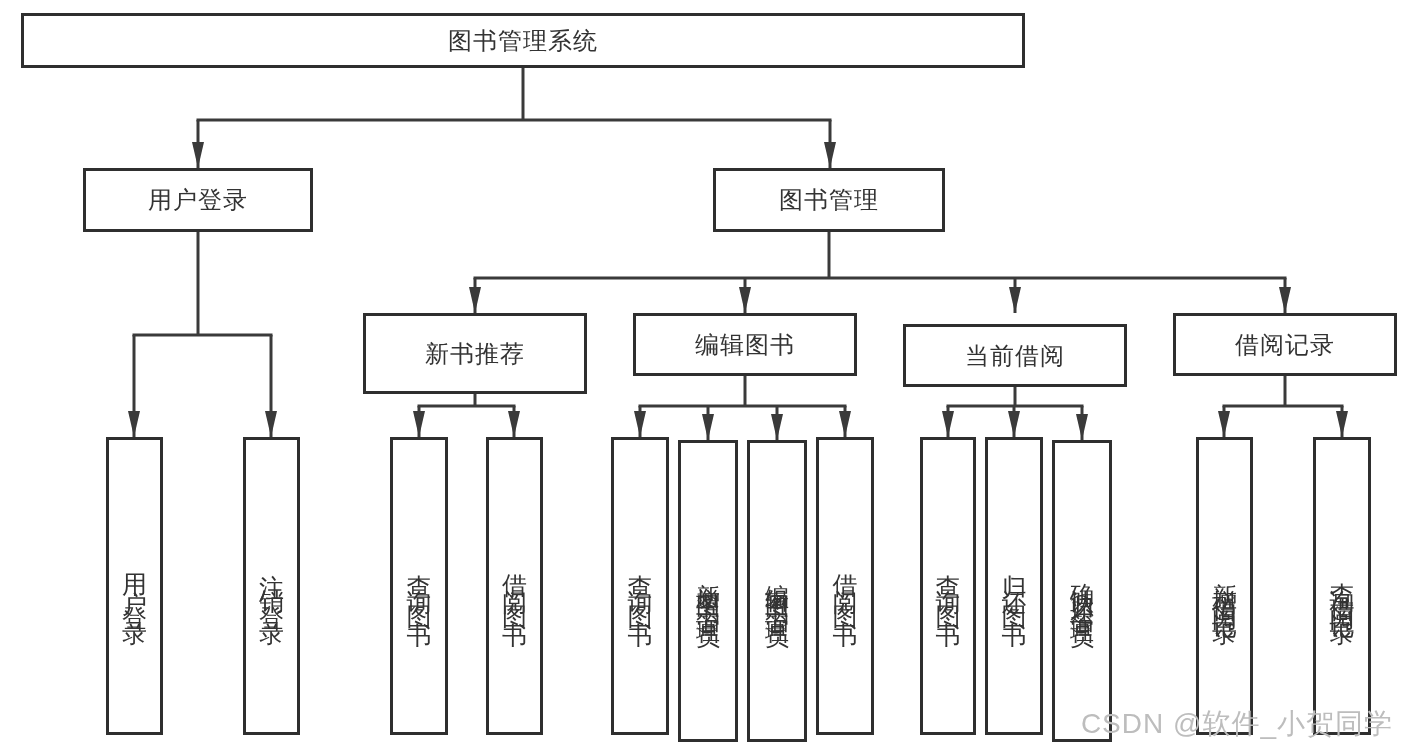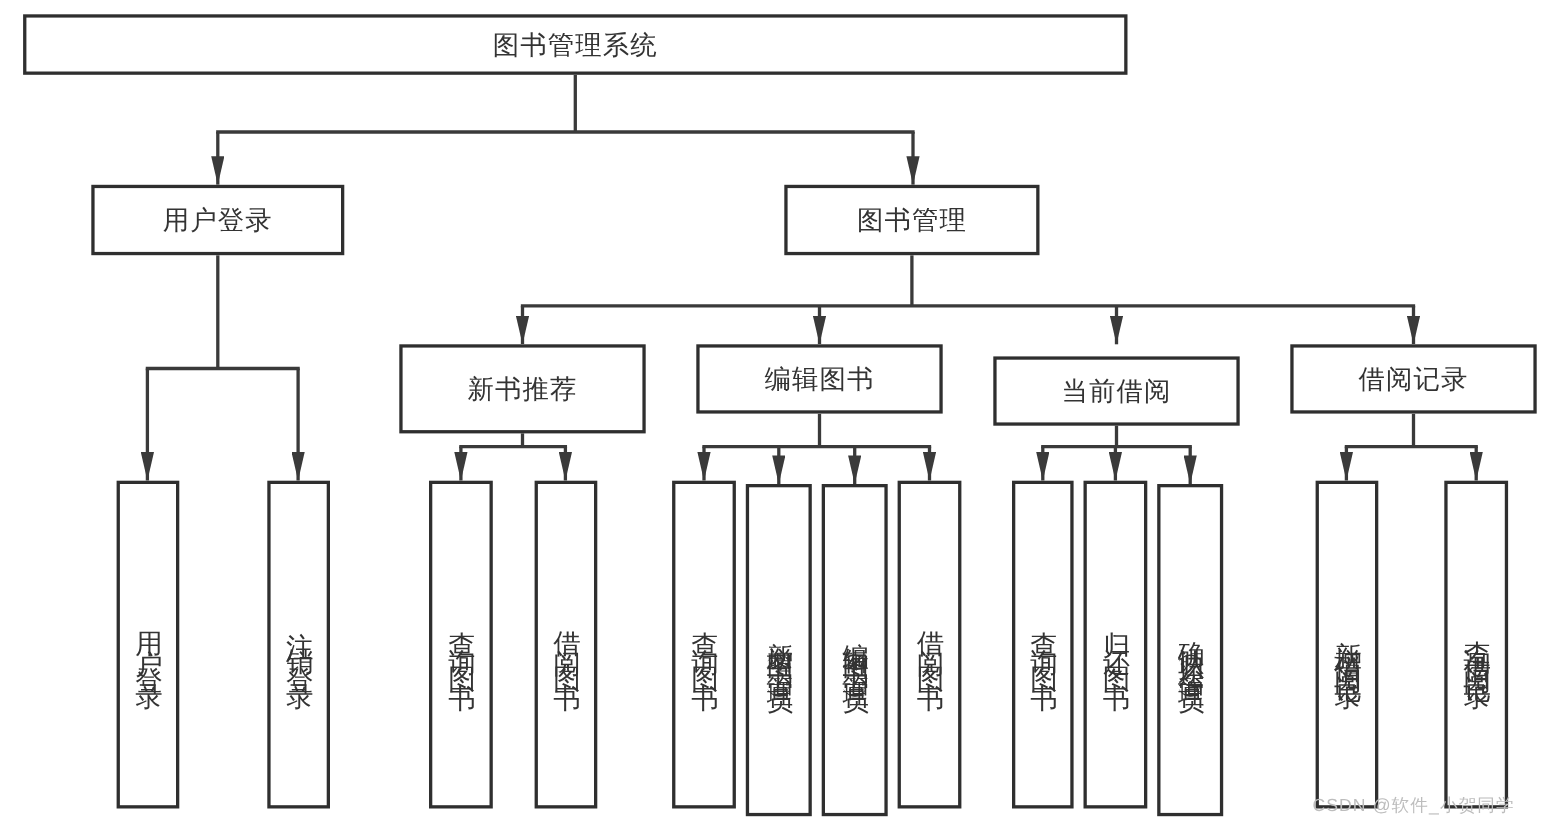--- a/index.html
+++ b/index.html
@@ -36,22 +36,22 @@
     text-orientation:mixed;
     font-size:25px;
     line-height:1;
   }
   .leaf.s4{letter-spacing:16px;}
   .leaf.s6{letter-spacing:8px;}
   .leaf.tall{font-size:24px;letter-spacing:6px;}
 
   .watermark{
     position:absolute;
-    right:28px;bottom:4px;
-    font-size:16px;
+    right:12px;bottom:4px;
+    font-size:28px;
     color:var(--watermark);
     letter-spacing:1px;
     white-space:nowrap;
   }
 </style>
 </head>
 <body>
 
 <div class="canvas">
 

